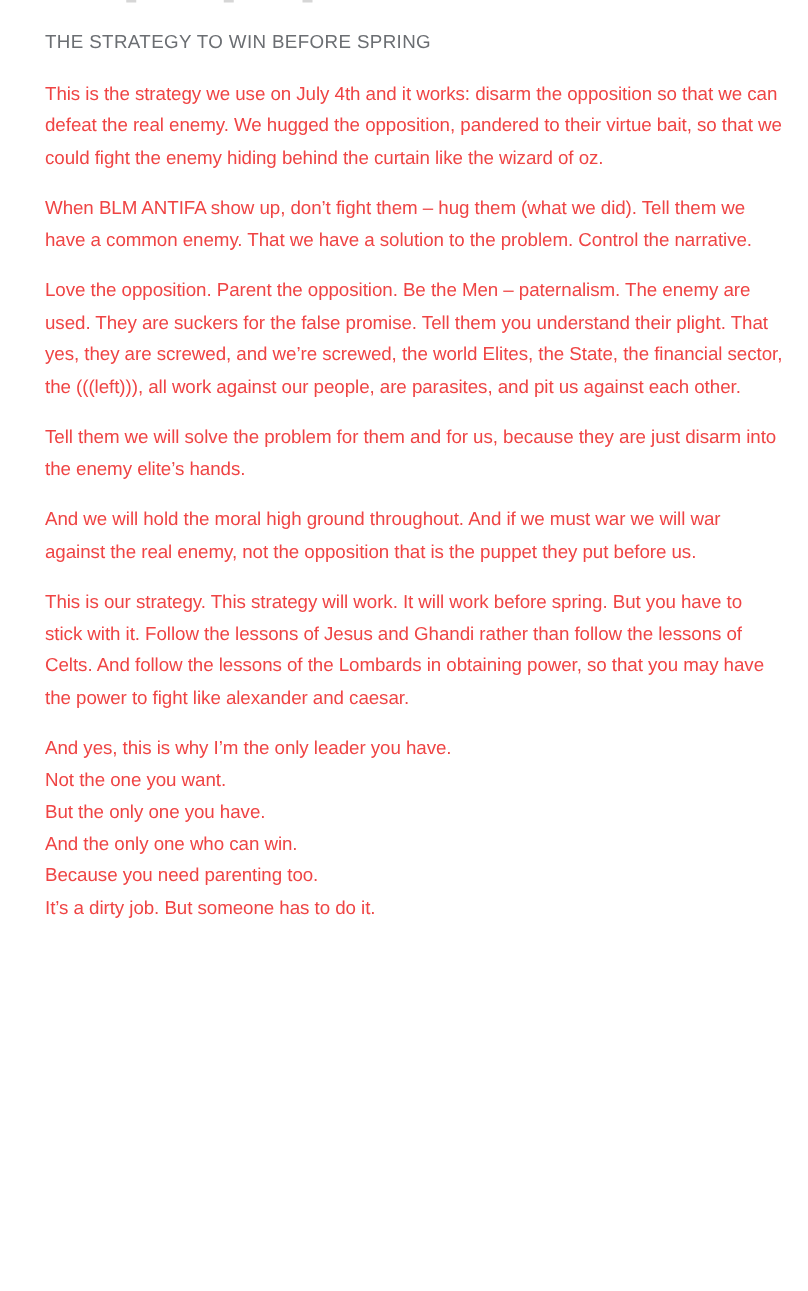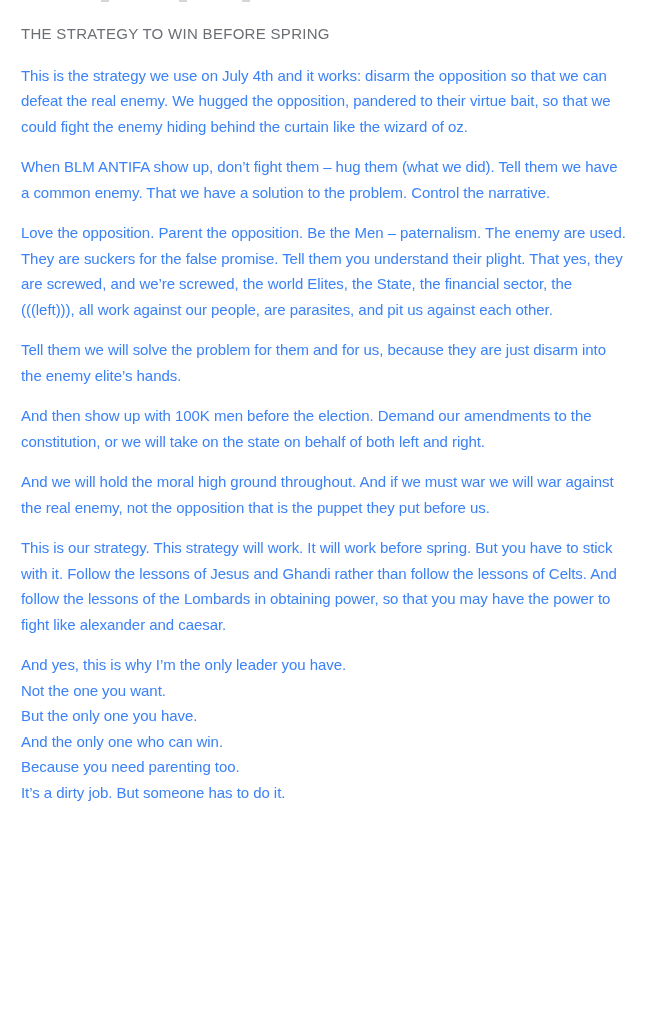--- a/index.html
+++ b/index.html
@@ -12,21 +12,21 @@
     height: 1033px;
     overflow: hidden;
     font-family: "Liberation Sans", "DejaVu Sans", sans-serif;
     position: relative;
   }
   .page {
     position: relative;
     box-sizing: border-box;
     width: 646px;
     height: 1033px;
-    padding: 21px 19px 0 21px;
+    padding: 21px 19px 0 36px;
   }
   .crop-remnants {
     position: absolute;
     top: 0;
     left: 0;
     width: 100%;
     height: 3px;
   }
   .remnant {
     position: absolute;
@@ -41,38 +41,37 @@
     letter-spacing: 0.3px;
     line-height: 25.5px;
     color: #6b6e72;
     margin: 0 0 16px 0;
   }
   .doc-body p {
     font-size: 15px;
     font-weight: 400;
     line-height: 25.5px;
     letter-spacing: -0.05px;
-    color: #3b82f6;
+    color: #ef4444;
     margin: 0 0 15px 0;
     max-width: 606px;
   }
 </style>
 </head>
 <body>
 
 <div class="page">
   <div class="crop-remnants">
       <div class="remnant" style="left: 101px;"></div>
       <div class="remnant" style="left: 179px;"></div>
       <div class="remnant" style="left: 242px;"></div>
     </div>
   <h1 class="doc-title">THE STRATEGY TO WIN BEFORE SPRING</h1>
   <div class="doc-body">
       <p>This is the strategy we use on July 4th and it works: disarm the opposition so that we can defeat the real enemy. We hugged the opposition, pandered to their virtue bait, so that we could fight the enemy hiding behind the curtain like the wizard of oz.</p>
       <p>When BLM ANTIFA show up, don’t fight them – hug them (what we did). Tell them we have a common enemy. That we have a solution to the problem. Control the narrative.</p>
       <p>Love the opposition. Parent the opposition. Be the Men – paternalism. The enemy are used. They are suckers for the false promise. Tell them you understand their plight. That yes, they are screwed, and we’re screwed, the world Elites, the State, the financial sector, the (((left))), all work against our people, are parasites, and pit us against each other.</p>
       <p>Tell them we will solve the problem for them and for us, because they are just disarm into the enemy elite’s hands.</p>
-      <p>And then show up with 100K men before the election. Demand our amendments to the constitution, or we will take on the state on behalf of both left and right.</p>
       <p>And we will hold the moral high ground throughout. And if we must war we will war against the real enemy, not the opposition that is the puppet they put before us.</p>
       <p>This is our strategy. This strategy will work. It will work before spring. But you have to stick with it. Follow the lessons of Jesus and Ghandi rather than follow the lessons of Celts. And follow the lessons of the Lombards in obtaining power, so that you may have the power to fight like alexander and caesar.</p>
       <p>And yes, this is why I’m the only leader you have.<br>Not the one you want.<br>But the only one you have.<br>And the only one who can win.<br>Because you need parenting too.<br>It’s a dirty job. But someone has to do it.</p>
     </div>
 </div>
 
 </body></html>

